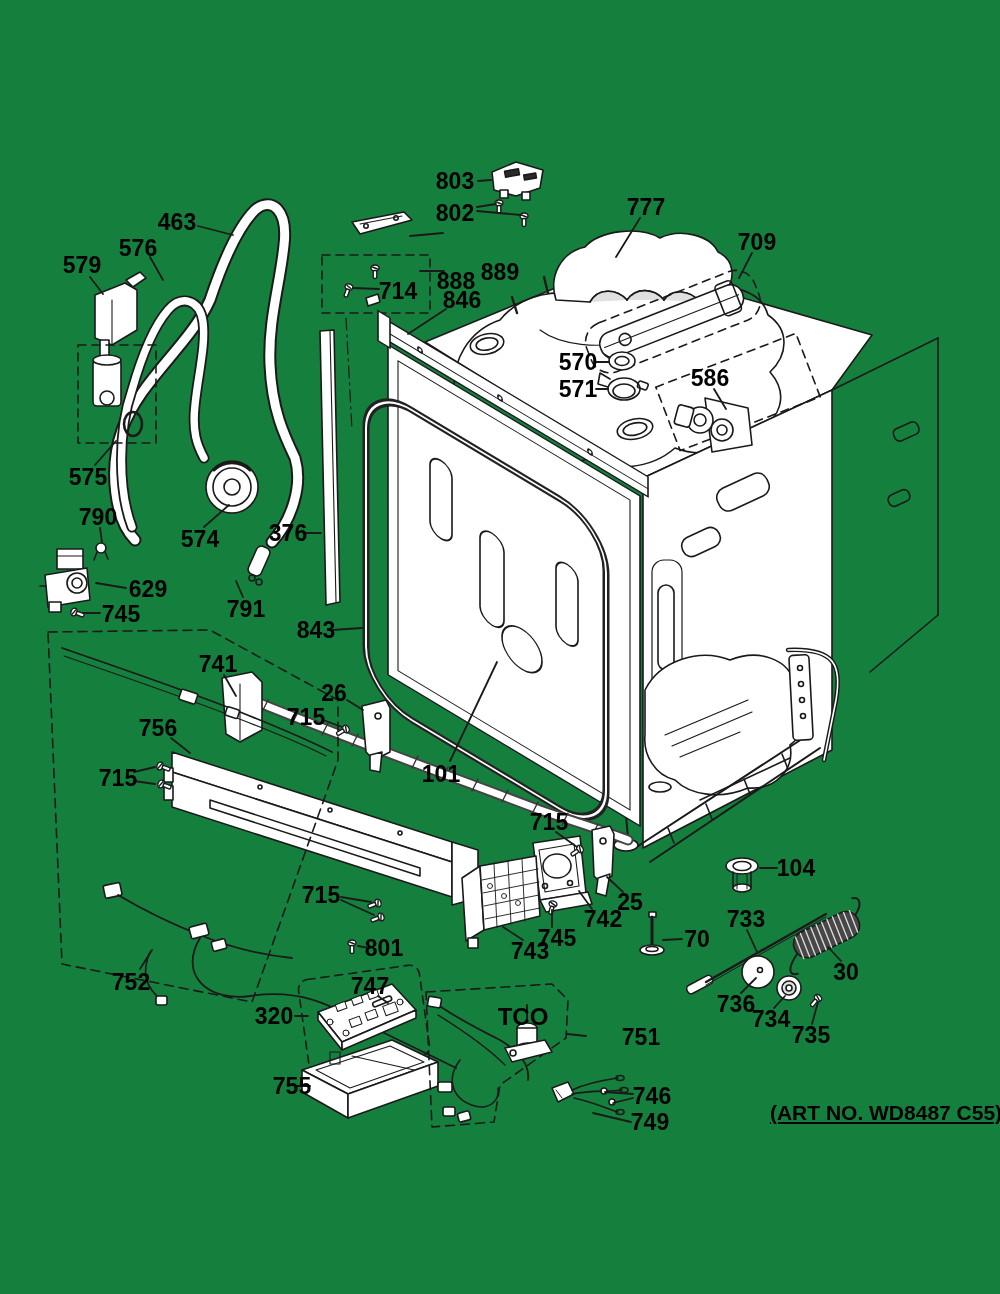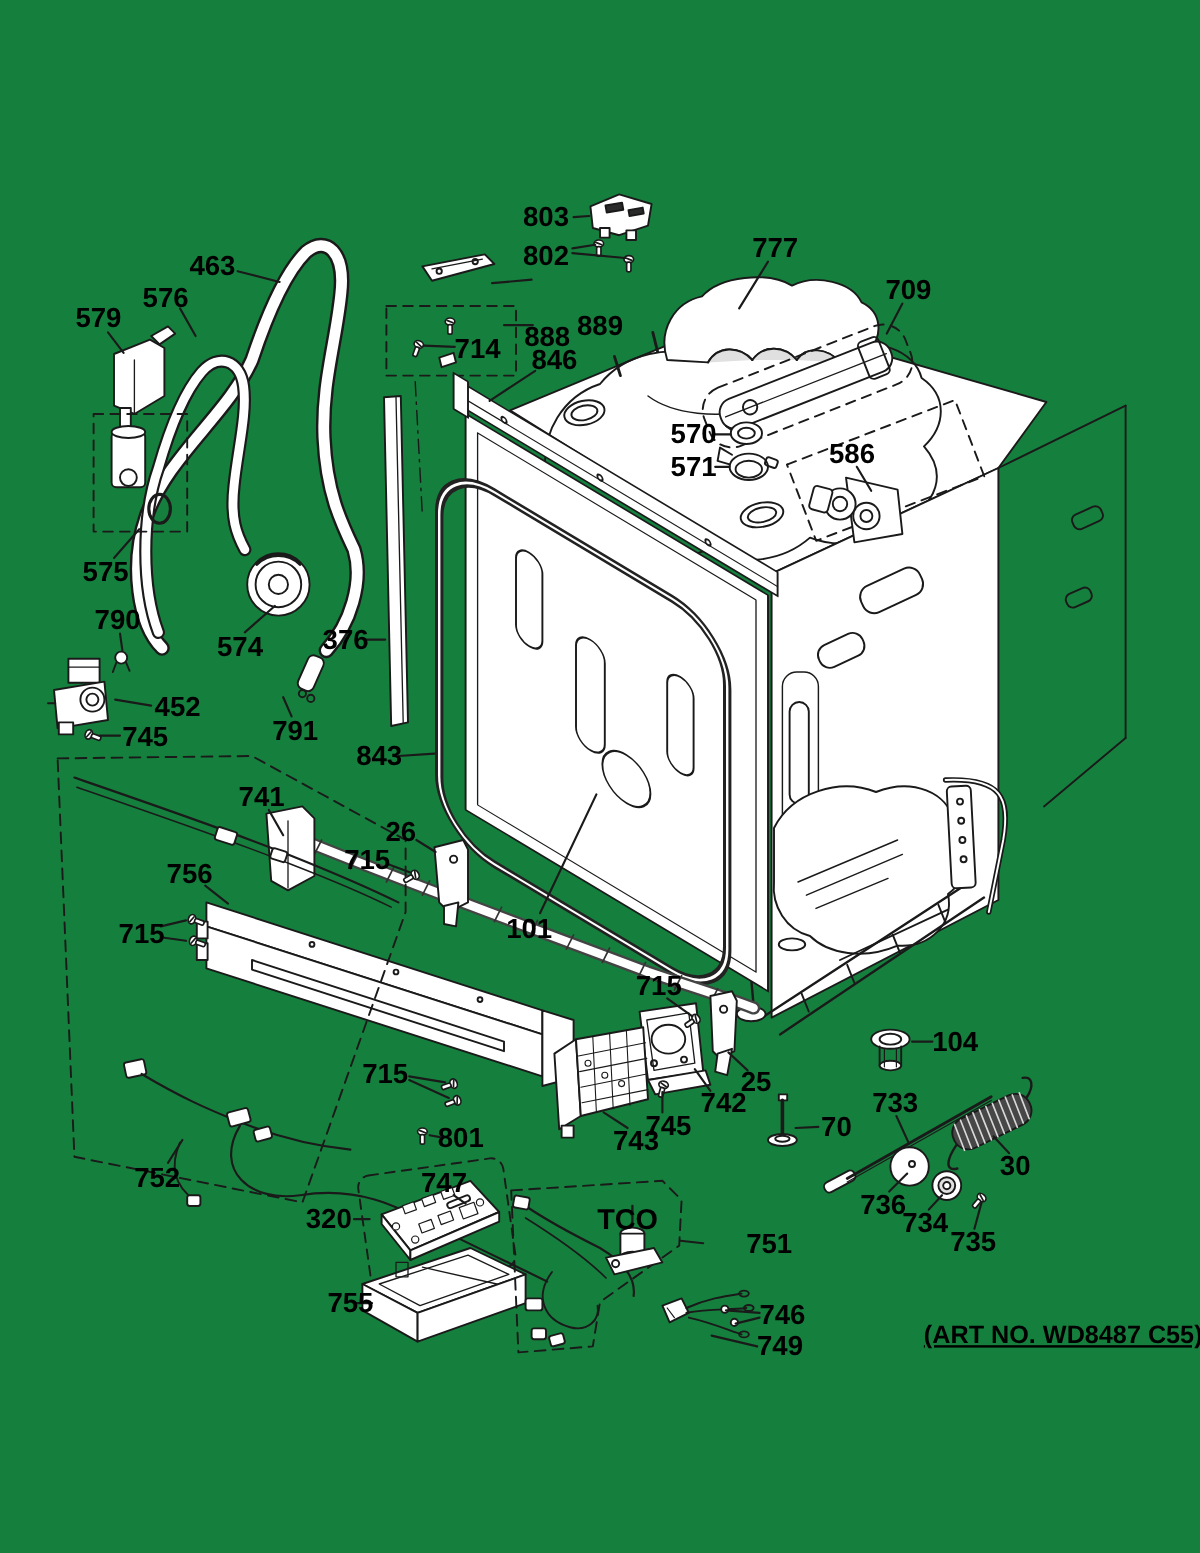--- a/index.html
+++ b/index.html
@@ -484,21 +484,21 @@
       <span class="part-label" style="left: 177px; top: 222px;">463</span>
       <span class="part-label" style="left: 138px; top: 248px;">576</span>
       <span class="part-label" style="left: 82px; top: 265px;">579</span>
       <span class="part-label" style="left: 88px; top: 477px;">575</span>
       <span class="part-label" style="left: 578px; top: 362px;">570</span>
       <span class="part-label" style="left: 578px; top: 389px;">571</span>
       <span class="part-label" style="left: 710px; top: 378px;">586</span>
       <span class="part-label" style="left: 98px; top: 517px;">790</span>
       <span class="part-label" style="left: 200px; top: 539px;">574</span>
       <span class="part-label" style="left: 288px; top: 533px;">376</span>
-      <span class="part-label" style="left: 148px; top: 589px;">452</span>
+      <span class="part-label" style="left: 148px; top: 589px;">629</span>
       <span class="part-label" style="left: 121px; top: 614px;">745</span>
       <span class="part-label" style="left: 246px; top: 609px;">791</span>
       <span class="part-label" style="left: 316px; top: 630px;">843</span>
       <span class="part-label" style="left: 218px; top: 664px;">741</span>
       <span class="part-label" style="left: 334px; top: 693px;">26</span>
       <span class="part-label" style="left: 306px; top: 717px;">715</span>
       <span class="part-label" style="left: 158px; top: 728px;">756</span>
       <span class="part-label" style="left: 118px; top: 778px;">715</span>
       <span class="part-label" style="left: 441px; top: 774px;">101</span>
       <span class="part-label" style="left: 321px; top: 895px;">715</span>

